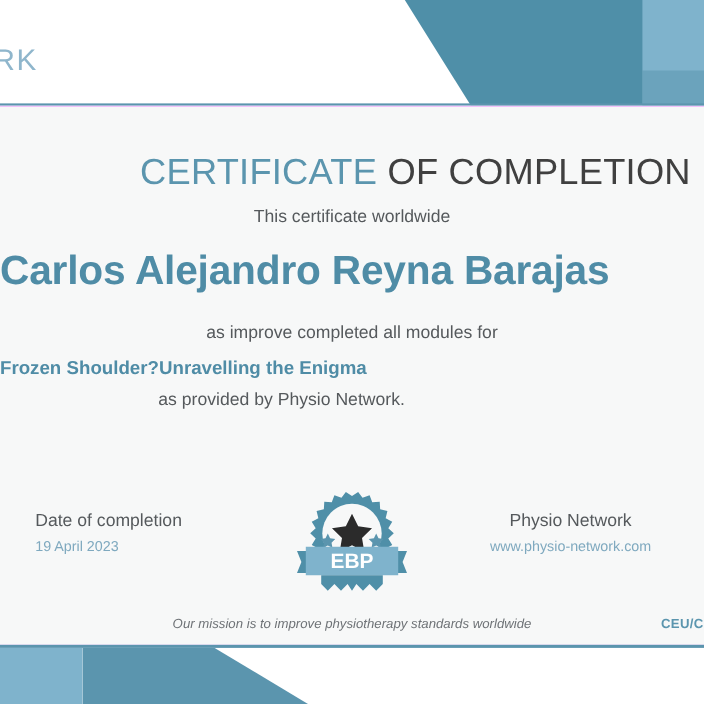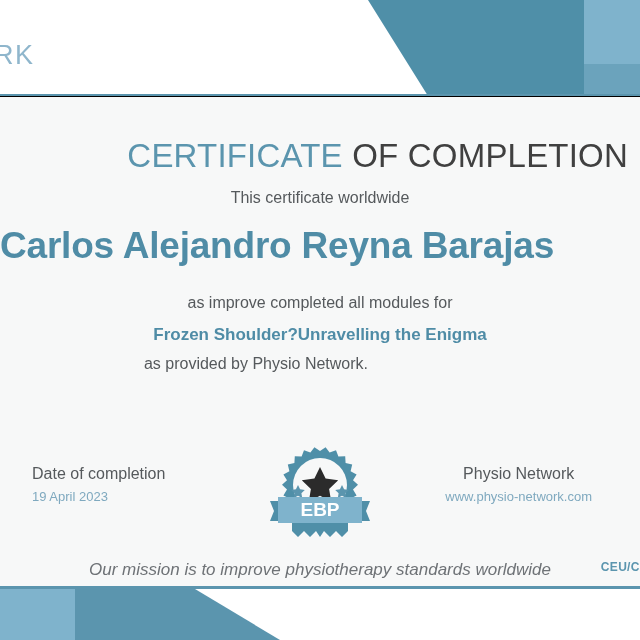--- a/index.html
+++ b/index.html
@@ -9,21 +9,21 @@
     background: #ffffff;
   }
   body {
     font-family: "Liberation Sans", sans-serif;
   }
   .certificate {
     position: relative;
     width: 640px;
     height: 640px;
     overflow: hidden;
-    background: #000000;
+    background: #f0abfc;
   }
 
   
   .header {
     position: absolute;
     top: 0; left: 0;
     width: 640px;
     height: 96px;
     background: #ffffff;
     overflow: hidden;
@@ -105,21 +105,20 @@
     width: 640px;
     text-align: center;
     font-size: 16px;
     color: #55595c;
   }
 
   .course-title {
     position: absolute;
     top: 228px;
     width: 640px;
-    text-align: center;
     font-size: 17px;
     font-weight: bold;
     color: #4f8ca6;
   }
 
   .line-provider {
     position: absolute;
     top: 258px;
     width: 512px;
     text-align: center;
@@ -161,21 +160,21 @@
     width: 104px;
     height: 110px;
   }
 
   
   .mission {
     position: absolute;
     top: 463px;
     width: 640px;
     text-align: center;
-    font-size: 17px;
+    font-size: 12px;
     font-style: italic;
     color: #6e7276;
   }
   .ceu {
     position: absolute;
     top: 463px;
     right: -8px;
     font-size: 12px;
     font-weight: bold;
     color: #5b95ae;

